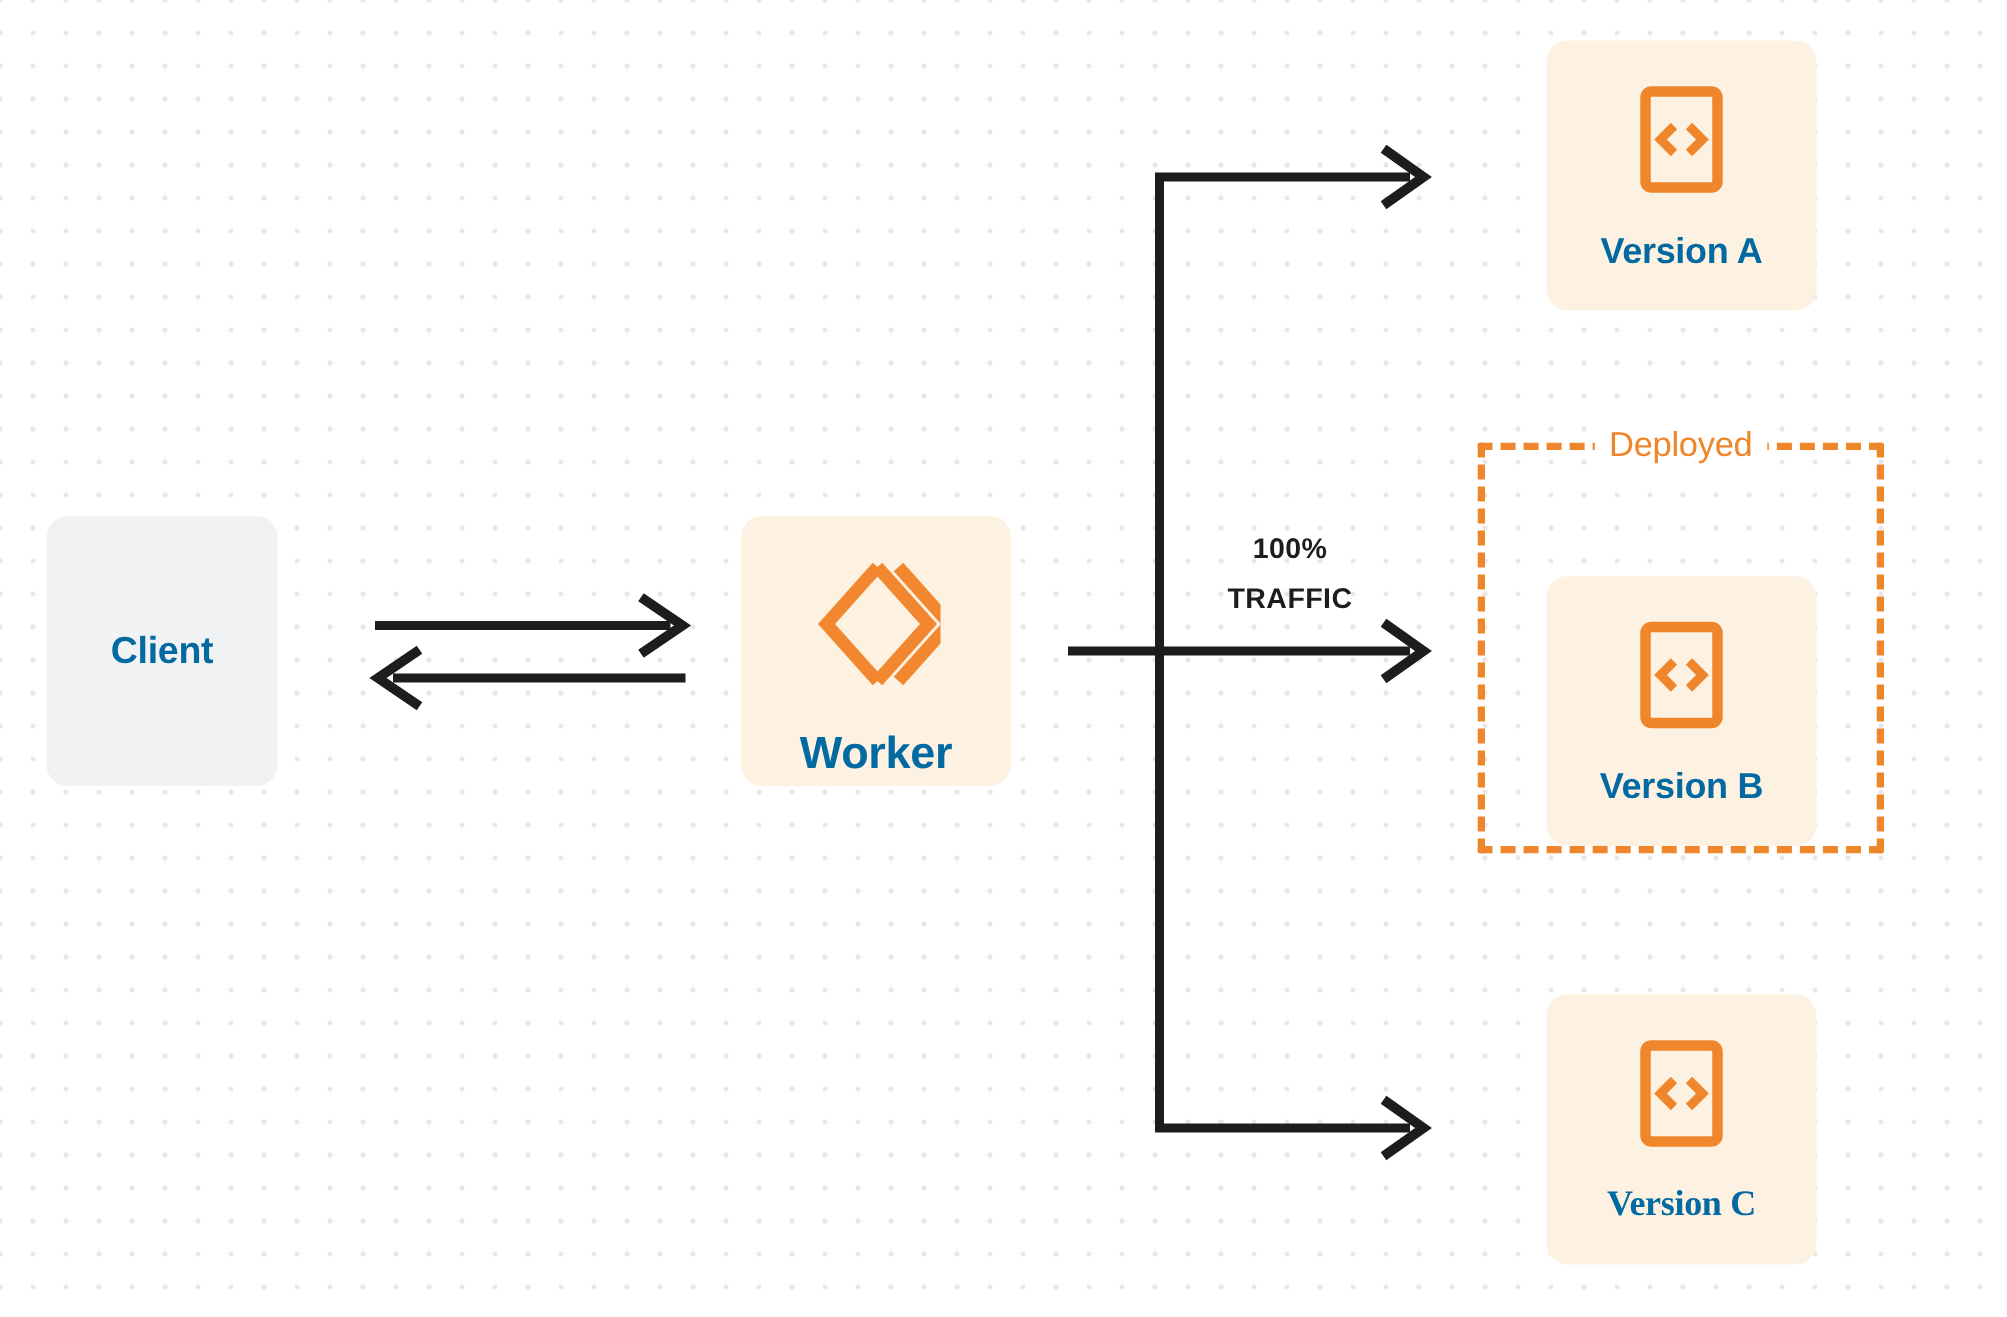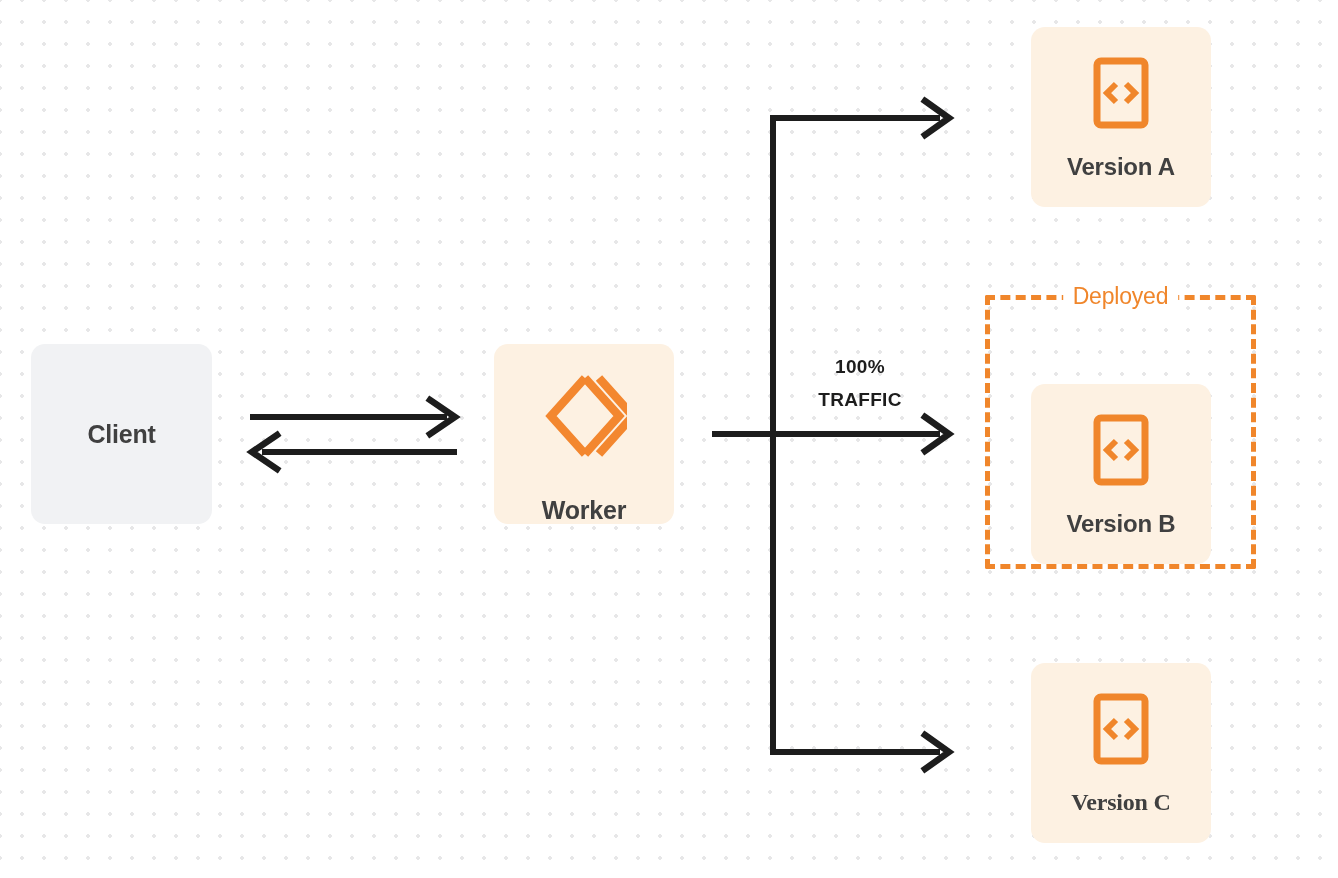--- a/index.html
+++ b/index.html
@@ -23,42 +23,42 @@
   .node {
     position: absolute;
     border-radius: 14px;
     display: flex;
     flex-direction: column;
     align-items: center;
     justify-content: center;
   }
   .node-label {
     font-weight: bold;
-    color: #404040;
+    color: #0369a1;
     letter-spacing: -0.2px;
     white-space: nowrap;
   }
 
   
   #client-node {
     left: 31px; top: 344px;
-    width: 181px; height: 180px;
+    width: 154px; height: 180px;
     background: #f1f2f4;
   }
   #client-node .node-label { font-size: 25px; }
 
   
   #worker-node {
     left: 494px; top: 344px;
     width: 180px; height: 180px;
     background: #fdf1e2;
     justify-content: flex-start;
     padding-top: 28px;
   }
-  #worker-node .node-label { font-size: 25px; margin-top: 32px; }
+  #worker-node .node-label { font-size: 30px; margin-top: 21px; }
 
   
   .version-node {
     left: 1031px;
     width: 180px; height: 180px;
     background: #fdf1e2;
     justify-content: flex-start;
     padding-top: 30px;
   }
   .version-node .node-label { font-size: 24px; margin-top: 20px; }

